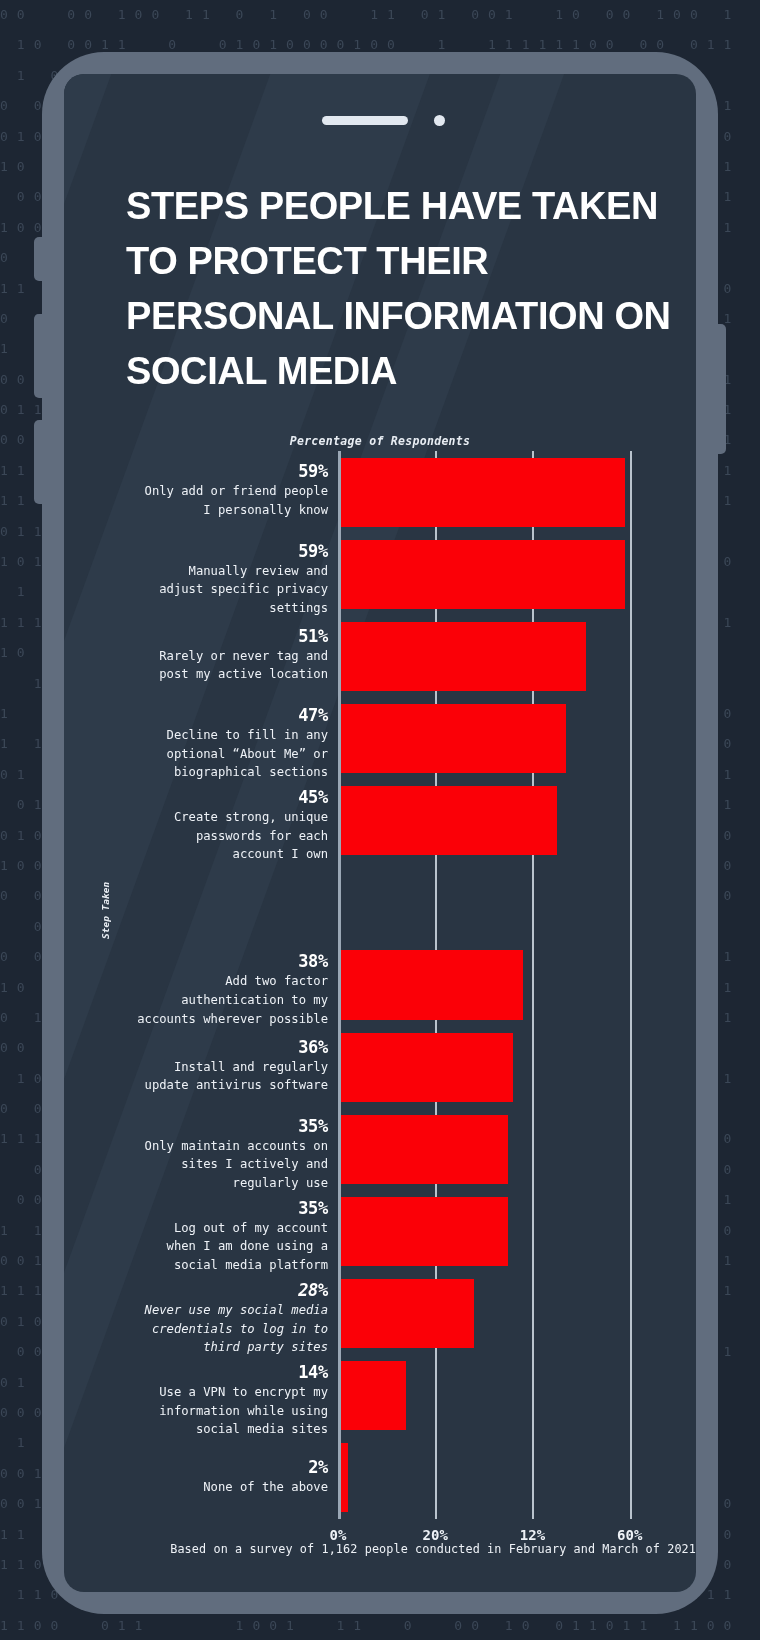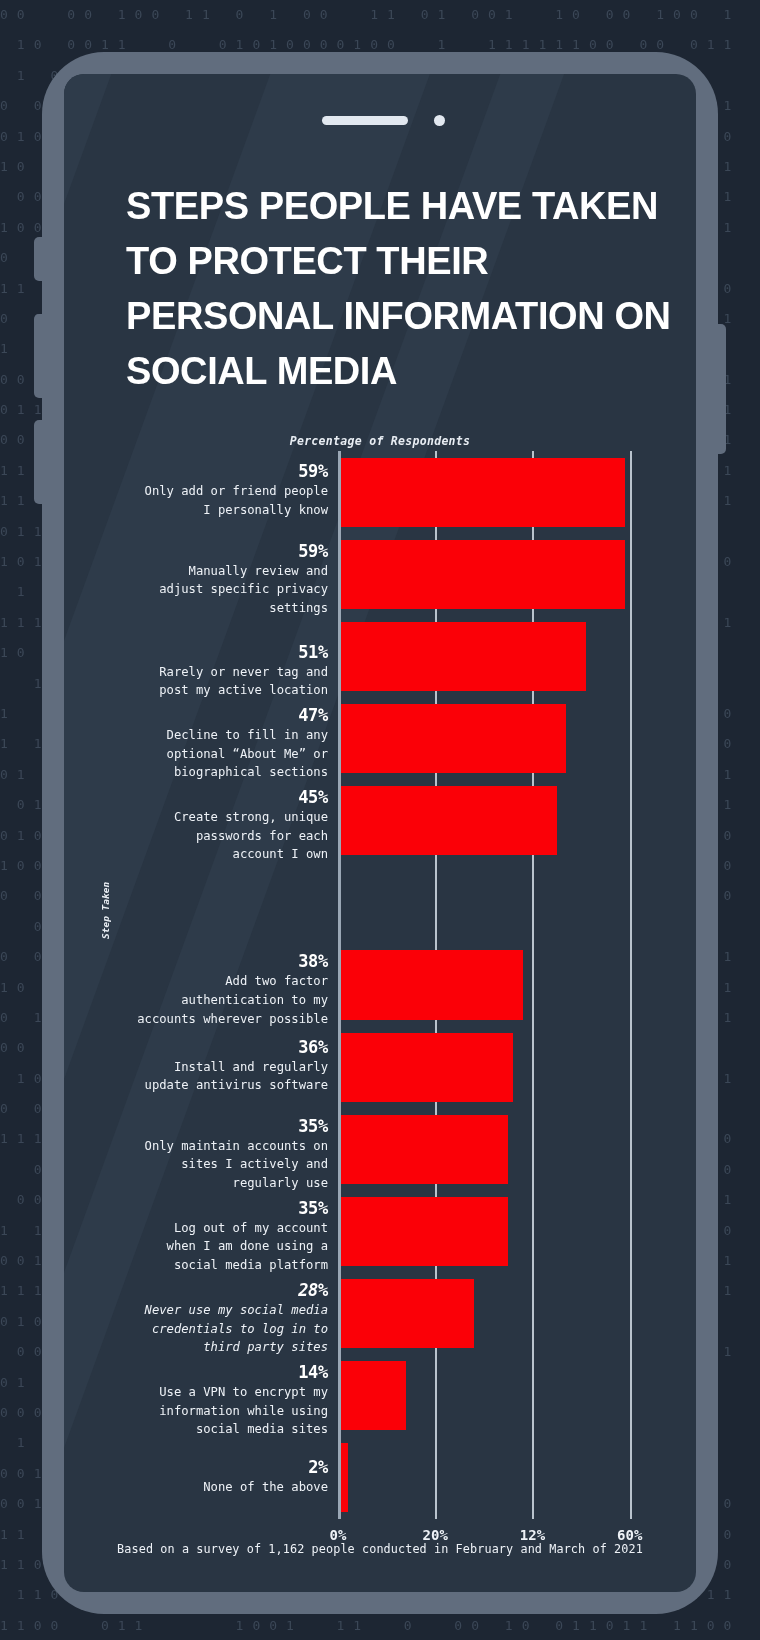--- a/index.html
+++ b/index.html
@@ -164,21 +164,21 @@
     color:#eef2f7;
     font-family:"DejaVu Sans Mono", monospace;
     font-weight:bold;
     font-size:14px;
     transform:translateX(-50%);
   }
 
   #footer-note {
     position:absolute;
     left:0; top:1468px; width:632px;
-    text-align:center;
+    text-align:right;
     color:#eef2f7;
     font-family:"DejaVu Sans Mono", monospace;
     font-size:11.8px;
     letter-spacing:0.1px;
   }
 </style>
 </head>
 <body>
 
 <div id="binary-bg"><div class="brow">00  00 100 11 0 1 00  11 01 001  10 00 100 1</div><div class="brow"> 10 0011  0  01010000100  1  11111100 00 011</div><div class="brow"> 1 000 10100 11   1111 1    011 0  0 0  1   </div><div class="brow">0 0 00 1010110 0 1   0 0000100 1101101100111</div><div class="brow">01010 1010110011 0011 1  00 10 0 1 101001 00</div><div class="brow">10  0 000  1001 0 0  11 0 0 10 0110110   101</div><div class="brow"> 00 1011 0 1100000 0110000  0111010 10   001</div><div class="brow">100 0 00 00 010  00 0  00111  111101 00 00 1</div><div class="brow">0 11   0  0001 0   0 0 0010011010 1 0001 00 </div><div class="brow">11 1 01 0  010 000 1011 111 00111001 10000 0</div><div class="brow">0 0  10  1 1001   111    1   00  0 0 0111011</div><div class="brow">1  0010111  1 100 011 00111 01010 111110 11 </div><div class="brow">000 0      00 1    000 011000 10 0  01 11101</div><div class="brow">011101111  011  1 11  1  111001 1  11  0 001</div><div class="brow">0010    0 0  10011  1 1 0 0001  001111 1 101</div><div class="brow">11 1 00010    01111 10100 1 10 110100 0 0001</div><div class="brow">11 11   1 0 11 0 000  10 010  0 0    10 01 1</div><div class="brow">011 11 111100  1 0 0011 00  010 01 010 0  1 </div><div class="brow">10110  111010  010 10  101011111 01 011  010</div><div class="brow"> 1 1   0 01 1 1 101101 010101  1 1   111011 </div><div class="brow">1111 11  000100 0 0111 0 0  1 1    1 1101 01</div><div class="brow">10 111  0 110 111 11 01 1 1100010 1 0  1010 </div><div class="brow">  1  0 01     0  100 101111 0 1010101100    </div><div class="brow">1   1100  111 000 110 0110011 10101 0011 100</div><div class="brow">1 1 11 0    110110100111 0  11 0 010 1010  0</div><div class="brow">01   100    100  0 001 01  11 0       111111</div><div class="brow"> 01  11 11 1  1   1 0 0  11010000  110  1101</div><div class="brow">010100 0  0111  10101 001010  00   1010 0  0</div><div class="brow">100 1 00001110 10000 0 10001   0111 10000  0</div><div class="brow">0 0 000011001000 0000 0  1 0101 111 000 0 00</div><div class="brow">  0  1110  00 01 1 001 00  11001000 1 10  0 </div><div class="brow">0 0000  0 101  1   110  101000101 110 0 1001</div><div class="brow">10 11100011011    10111  1 011 010001  10011</div><div class="brow">0 11 1 0 00 01 0  101 0 01000110100   1 0011</div><div class="brow">00 01 001  01101111001 11  10101 1111  0 0  </div><div class="brow"> 101 01 111101 101 00 1 0110001  010 1   1 1</div><div class="brow">0 0   1011 01 0 1101 1 00110110111 0  1 00  </div><div class="brow">111  1  0 0000001 1100100 11 110 0  0 11  00</div><div class="brow">  0  1  01  010000 01001111110111 00 1 01100</div><div class="brow"> 00  110 0   010    1  0 11 10 0 000 1 100 1</div><div class="brow">1 10  1 11  000 1  100  11   00 011 1   1110</div><div class="brow">001111  0  10 1001100 1  0 10 1101  10  1011</div><div class="brow">1110001 001010010 00110 00 110 00 1011 11011</div><div class="brow">010 0   00 0  11  11 11 1 10011 100  110 1  </div><div class="brow"> 00011100  10  001001001110  010   10 11 001</div><div class="brow">01 001 0 001111  100 11  10 000101110010101 </div><div class="brow">0001 11 00 101 0000  011 11 10 0 0 00011000 </div><div class="brow"> 1 111 0100101 00 001 01 0 0 1  010001 01 1 </div><div class="brow">00110 10001000  11100 1  1001111  00   1    </div><div class="brow">001111011  1010 00  0 110100  1001011   1000</div><div class="brow">11 1  0001011 1 0     010  1100 11 100100000</div><div class="brow">1101 1001 0001010 010 01  0011 10  0 0101000</div><div class="brow"> 1101100111  1 1 10 00 1 1 1 1 1000 1 0 0111</div><div class="brow">1100  011     1001  11  0  00 10 011011 1100</div></div>
@@ -220,21 +220,21 @@
 I personally know</div>
             </div>
             <div class="bar-row" style="top: 88.6538px; height: 69.1538px; width: 316px;">
               <div class="bar" style="width: 286.831px; background: rgb(251, 0, 7);"></div>
               <div class="row-label" style="top: 0px;"><span class="row-pct">59%</span>Manually review and
 adjust specific privacy
 settings</div>
             </div>
             <div class="bar-row" style="top: 170.808px; height: 69.1538px; width: 316px;">
               <div class="bar" style="width: 247.938px; background: rgb(251, 0, 7);"></div>
-              <div class="row-label" style="top: 19px; text-align: right;"><span class="row-pct">51%</span>Rarely or never tag and
+              <div class="row-label" style="top: 3px; text-align: right;"><span class="row-pct">51%</span>Rarely or never tag and
 post my active location</div>
             </div>
             <div class="bar-row" style="top: 252.962px; height: 69.1538px; width: 316px;">
               <div class="bar" style="width: 228.492px; background: rgb(251, 0, 7);"></div>
               <div class="row-label" style="top: 0px;"><span class="row-pct">47%</span>Decline to fill in any
 optional “About Me” or
 biographical sections</div>
             </div>
             <div class="bar-row" style="top: 335.115px; height: 69.1538px; width: 316px;">
               <div class="bar" style="width: 218.769px; background: rgb(251, 0, 7);"></div>

